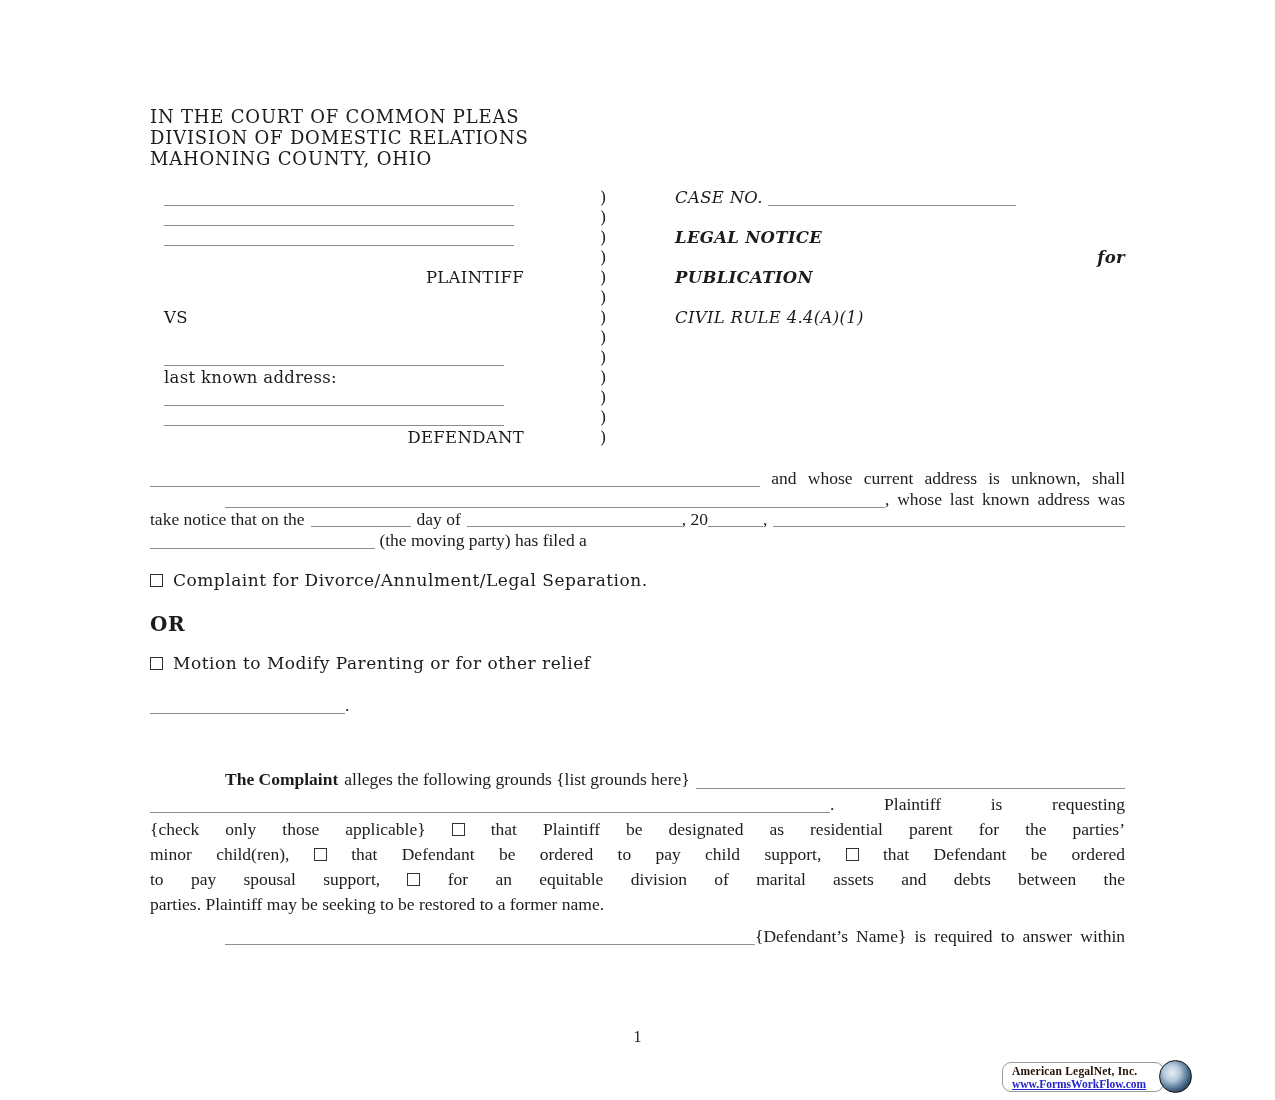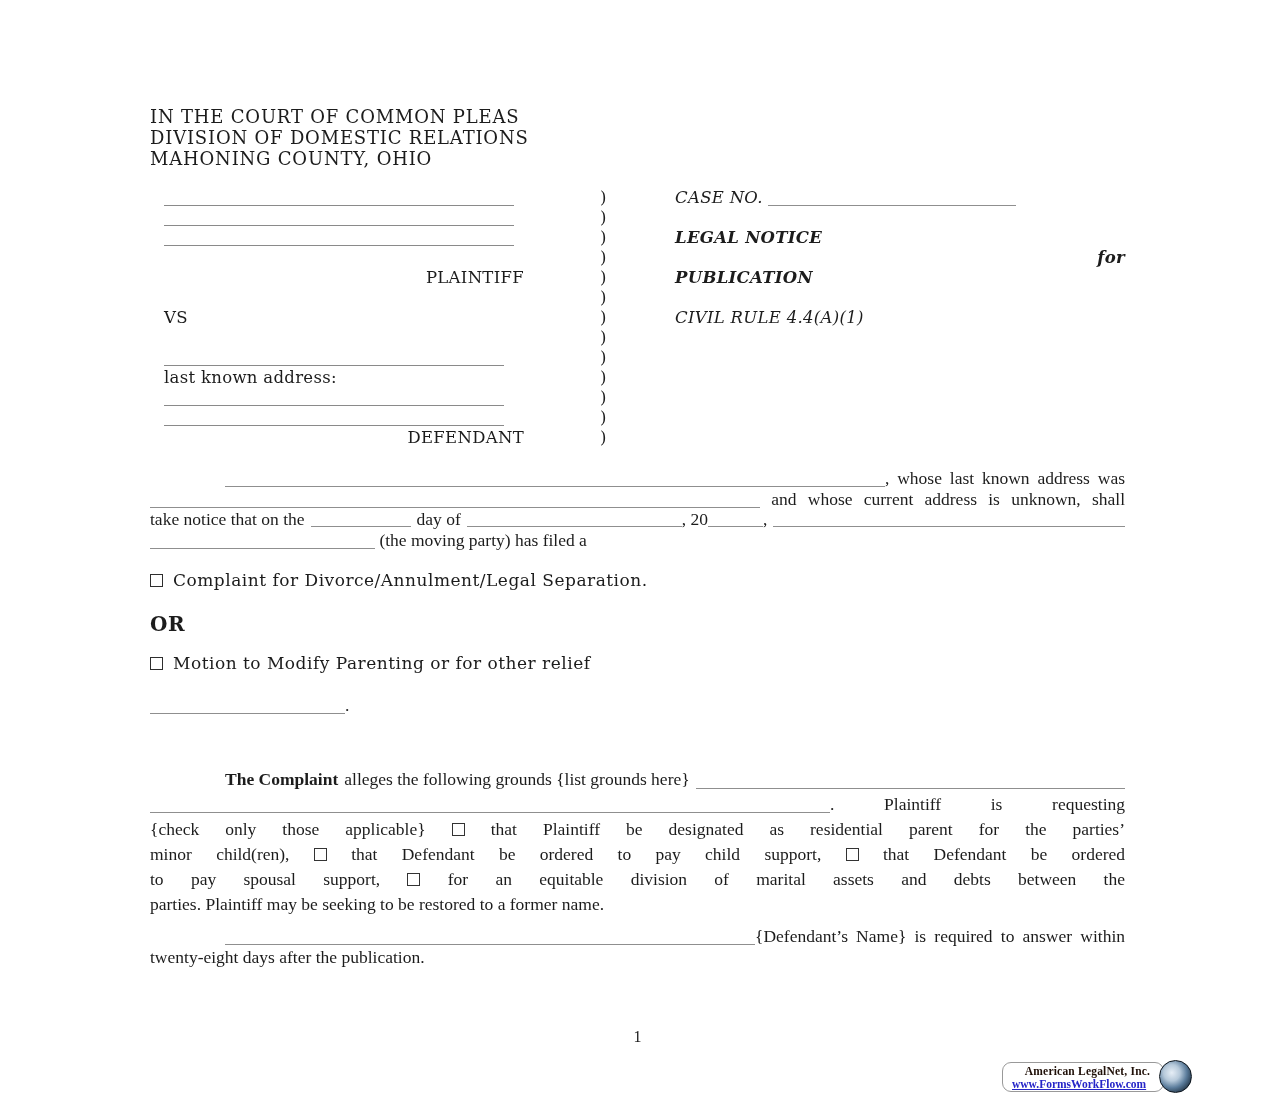--- a/index.html
+++ b/index.html
@@ -42,21 +42,21 @@
     display:inline-block; width:11px; height:11px;
     border:1.5px solid #2e2e2e; background:#fff; margin-right:10px; vertical-align:-1px;
   }
   .para .cbox { margin:0; border:1.4px solid #333; vertical-align:-1px; }
   .or-label { position:absolute; left:150px; font-weight:bold; font-size:20px; letter-spacing:0.5px; }
   
   .page-number { position:absolute; left:150px; top:1028px; width:975px; text-align:center; font-size:16px; font-family:"Liberation Serif", serif; }
   .aln-wrap { position:absolute; left:1002px; top:1060px; width:193px; height:34px; }
   .aln-box  { position:absolute; left:0; top:2px; width:160px; height:28px; border:1.5px solid #999; border-radius:9px; background:#fff; }
   .aln-text { padding:2px 0 0 9px; font-family:"Liberation Serif", serif; white-space:nowrap; }
-  .aln-company { font-size:11.5px; font-weight:bold; color:#201008; line-height:13px; letter-spacing:0.2px;text-align:center; }
+  .aln-company { font-size:11.5px; font-weight:bold; color:#201008; line-height:13px; letter-spacing:0.2px; }
   .aln-url { font-size:11.5px; font-weight:bold; color:#2525c8; text-decoration:underline; line-height:13px; }
   .globe {
     position:absolute; left:157px; top:0; width:31px; height:31px; border-radius:50%;
     background: radial-gradient(circle at 38% 38%, #e6eef6 0%, #b6c9da 30%, #5c7d9c 55%, #12202e 88%);
     border:1px solid #0c141c;
   }
 </style>
 </head>
 <body>
 
@@ -118,22 +118,22 @@
       <div class="cap-row"></div>
       <div class="cap-row bold">LEGAL NOTICE</div>
       <div class="cap-row bold indent80">for</div>
       <div class="cap-row bold">PUBLICATION</div>
       <div class="cap-row"></div>
       <div class="cap-row">CIVIL RULE 4.4(A)(1)</div>
     </div>
   </div>
 
   <div class="para fs-body" style="top:468px">
+    <div class="line jl"><span class="blank" style="width:610px"></span> <span>and whose current address is unknown, shall</span></div>
     <div class="line jl pad75"><span class="blank" style="width:660px"></span><span>, whose last known address was</span></div>
-    <div class="line jl"><span class="blank" style="width:610px"></span> <span>and whose current address is unknown, shall</span></div>
     <div class="line flexline">
       <span class="seg mr">take notice that on the</span>
       <span class="blank mr" style="width:100px"></span>
       <span class="seg mr">day of</span>
       <span class="blank" style="width:215px"></span>
       <span class="seg">, 20</span>
       <span class="blank" style="width:55px"></span>
       <span class="seg mr">,</span>
       <span class="fblank"></span>
     </div>
@@ -176,21 +176,20 @@
     <div class="line jl">
       <span>to pay spousal support,</span>
       <span class="cbox"></span>
       <span>for an equitable division of marital assets and debts between the</span>
     </div>
     <div class="line">parties.  Plaintiff may be seeking to be restored to a former name.</div>
   </div>
 
   <div class="para fs-body" style="top:926px">
     <div class="line jl pad75"><span class="blank" style="width:530px"></span><span>{Defendant’s Name} is required to answer within</span></div>
-    <div class="line">twenty-eight days after the publication.</div>
   </div>
 
   <div class="page-number">1</div>
 
   <div class="aln-wrap">
     <div class="aln-box">
       <div class="aln-text">
         <div class="aln-company">American LegalNet, Inc.</div>
         <div class="aln-url">www.FormsWorkFlow.com</div>
       </div>

